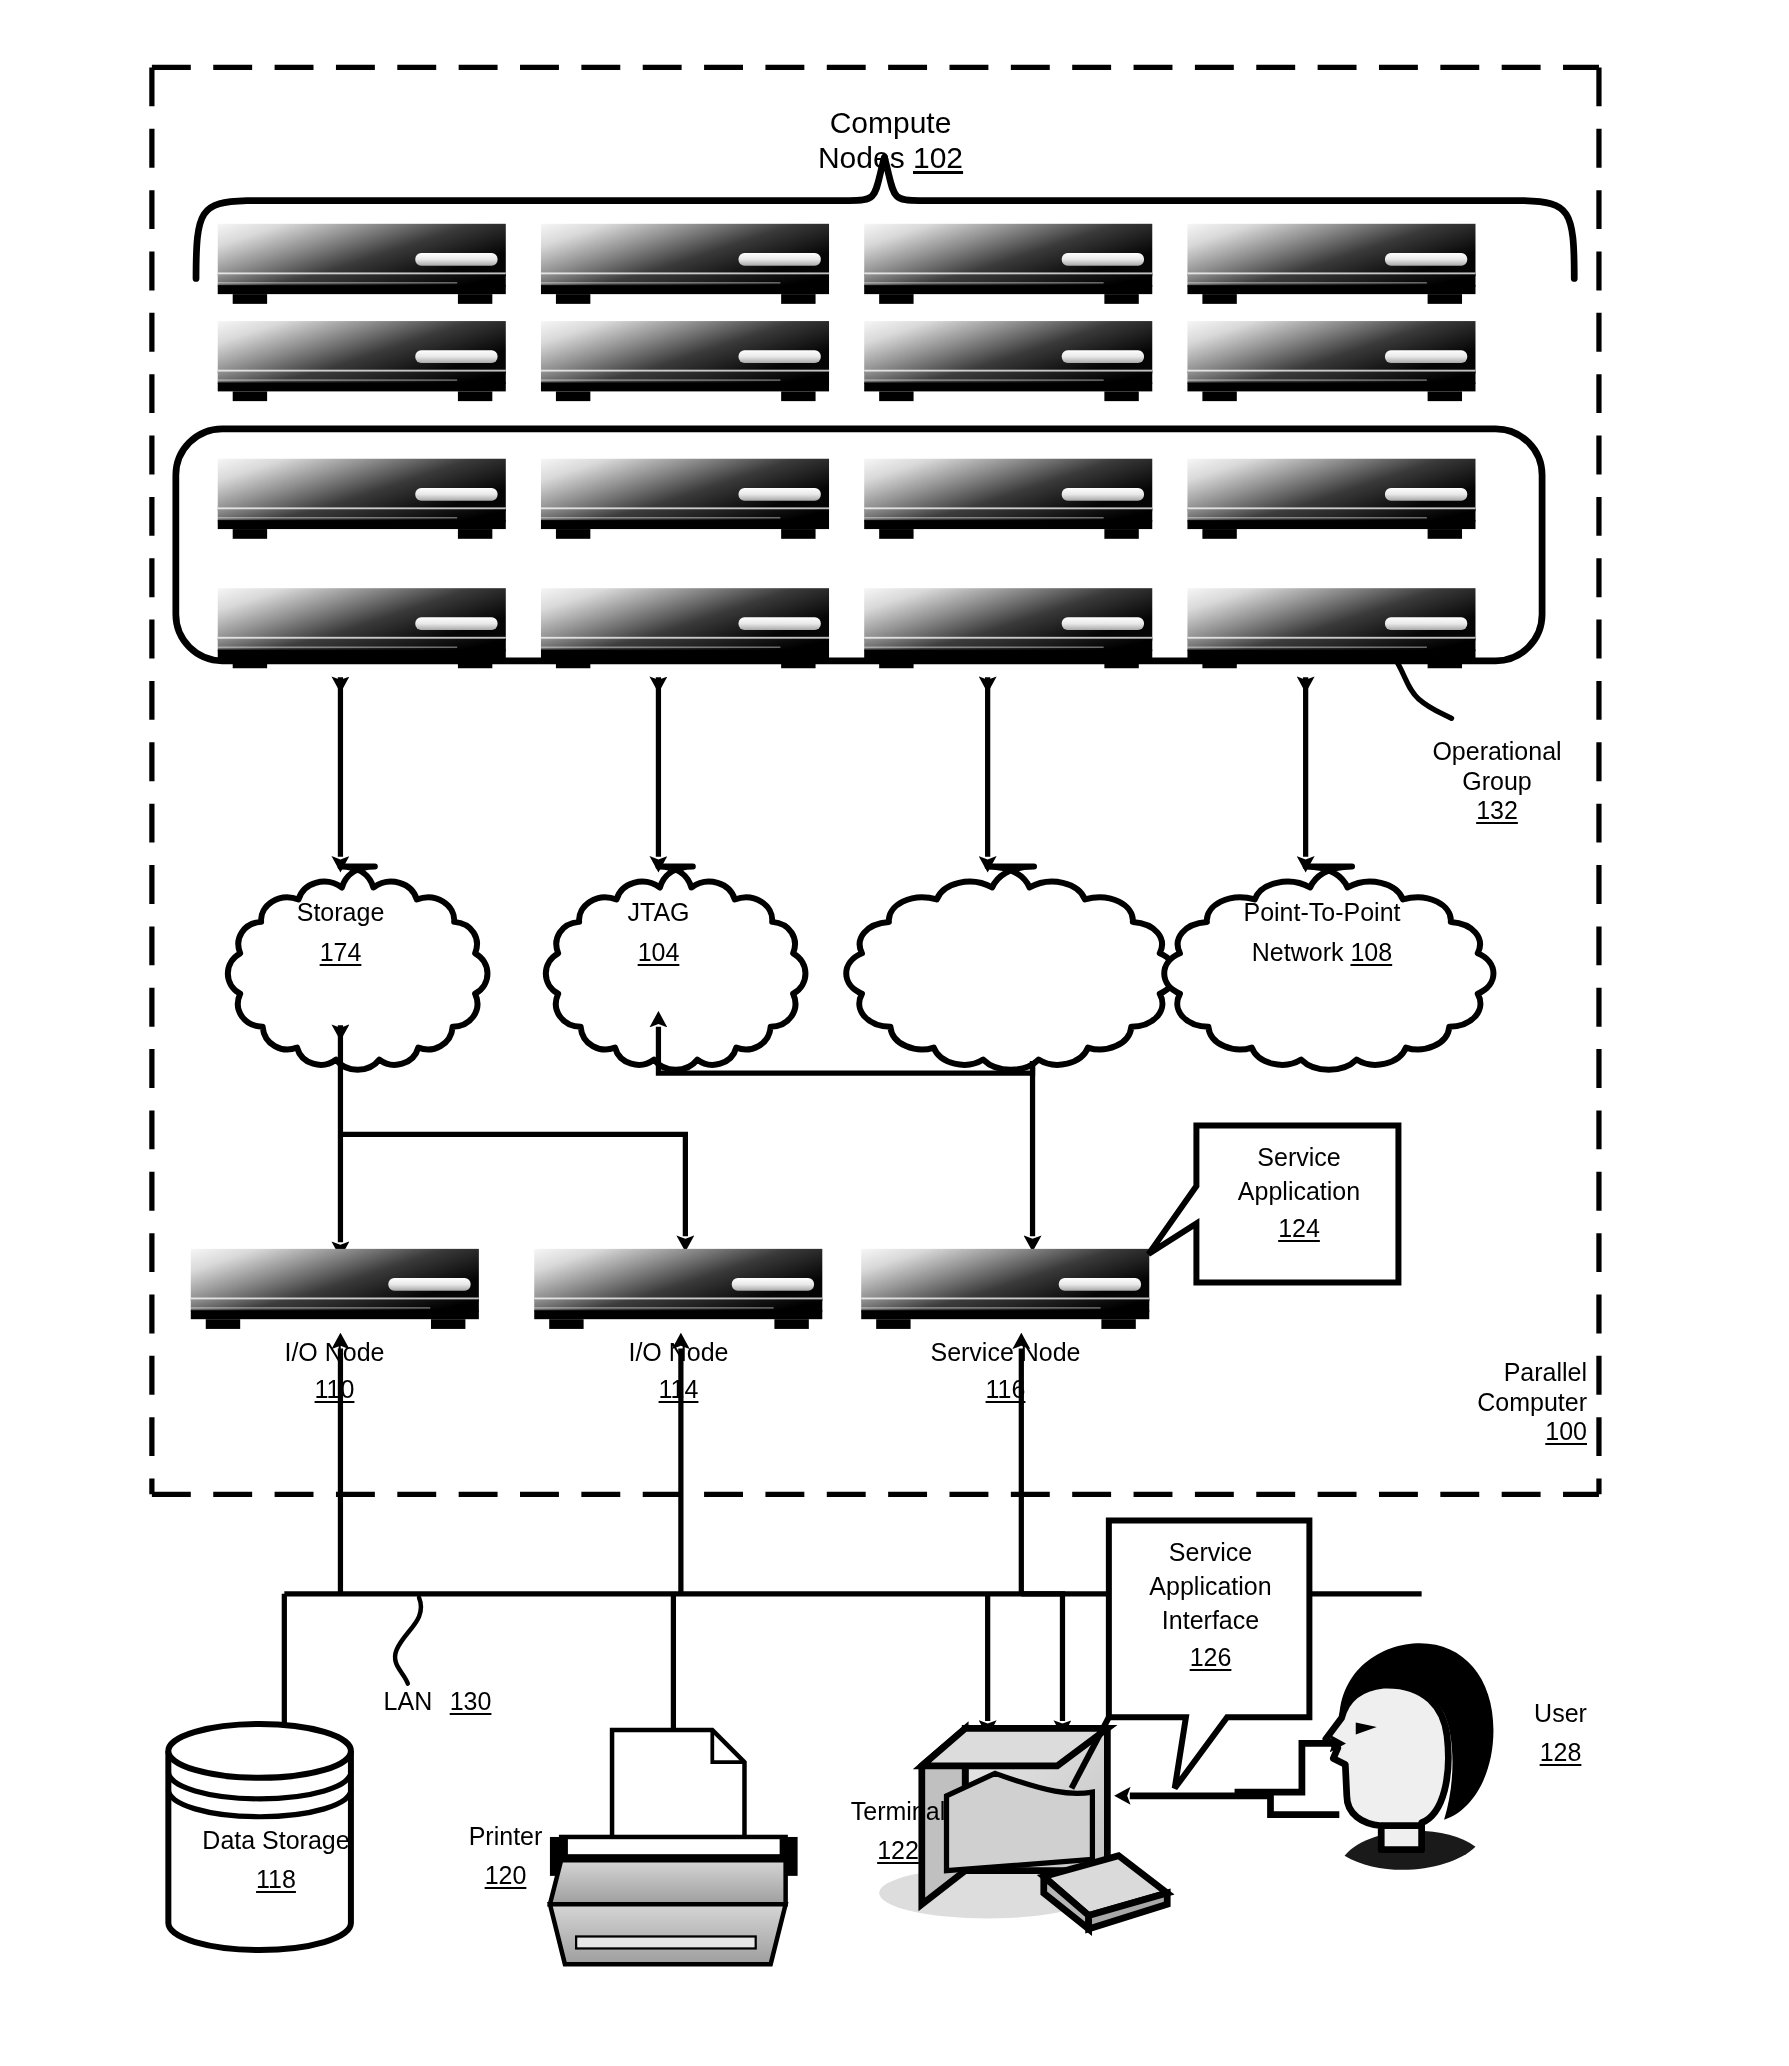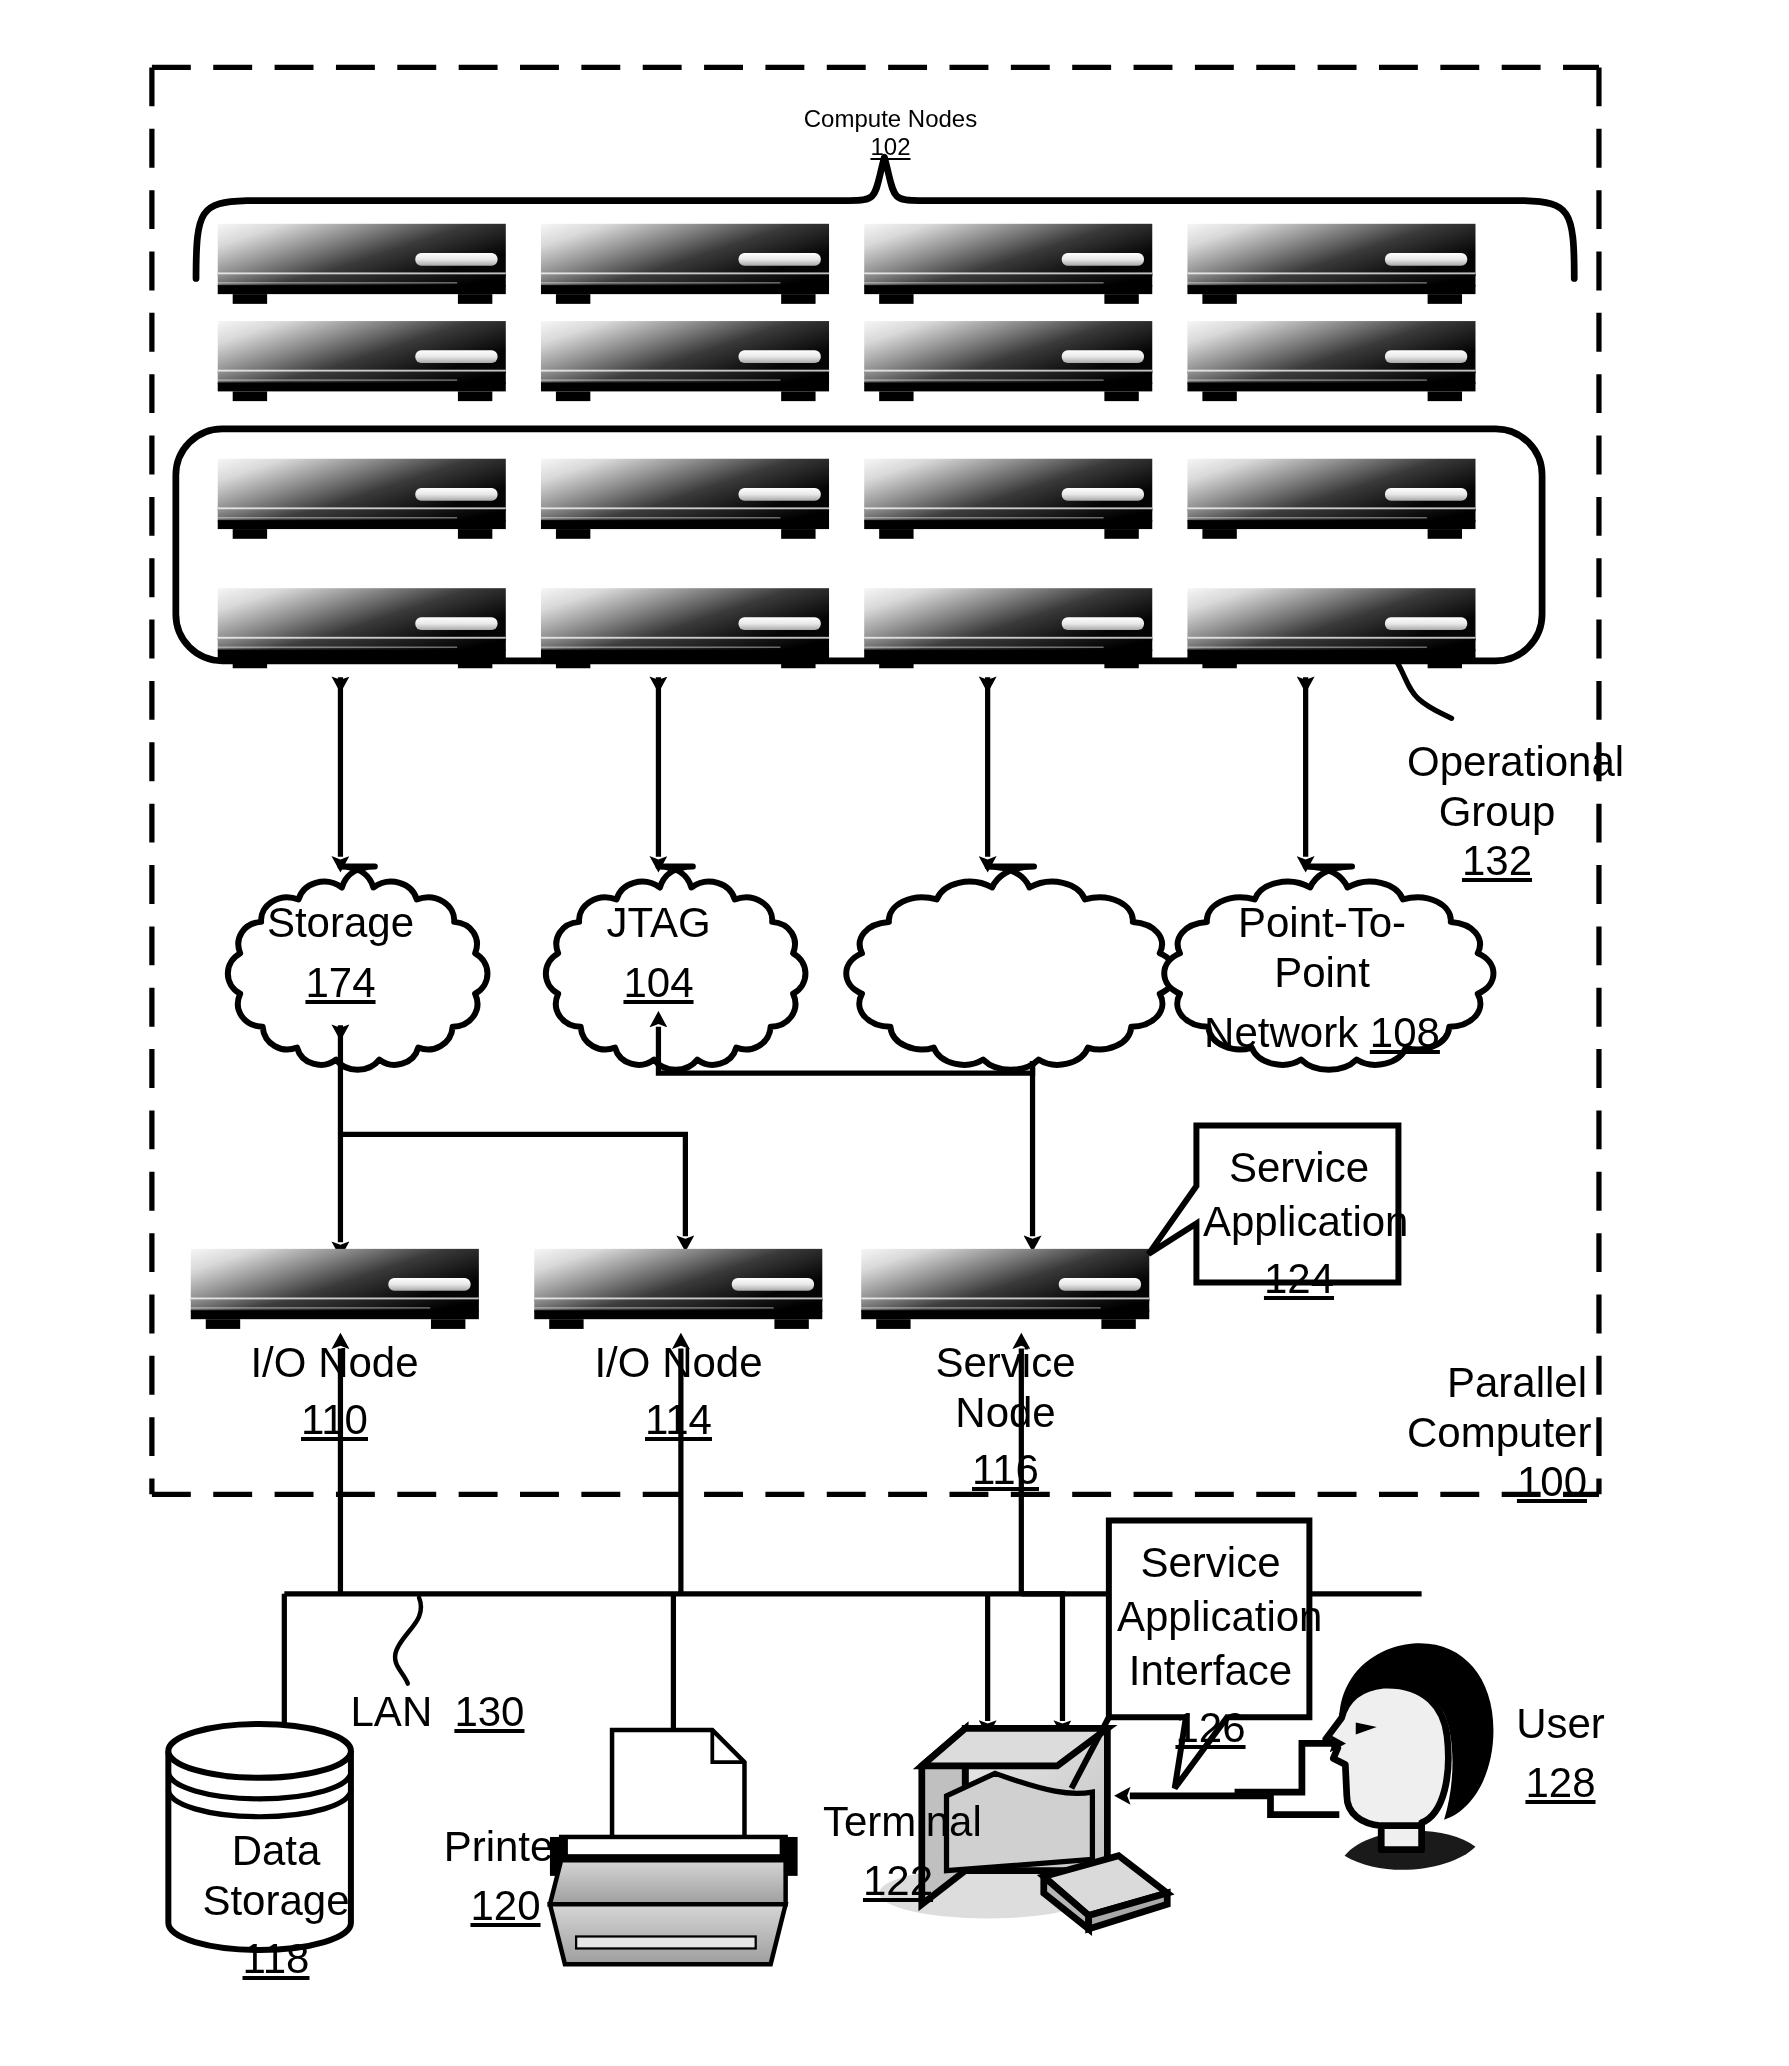--- a/index.html
+++ b/index.html
@@ -1,22 +1,22 @@
 <!DOCTYPE html>
 <html style="font-size:12px"><head>
 <meta charset="utf-8">
 <style>
   html,body{margin:0;padding:0;background:#fff;}
   body{font-family:"Liberation Sans", sans-serif;color:#000;}
   #stage{position:relative;width:1789px;height:2066px;overflow:hidden;background:#fff;}
   #svgroot{position:absolute;left:0;top:0;width:1789px;height:2066px;}
   .lbl{position:absolute;text-align:center;line-height:1.18;color:#000;
        font-family:"Liberation Sans", sans-serif;font-weight:400;}
-  .lbl.t42{font-size:42px;}
-  .lbl.t44{font-size:24px;}
+  .lbl.t42{font-size:25px;}
+  .lbl.t44{font-size:30px;}
   .ref{text-decoration:underline;text-underline-offset:3px;}
 </style>
 </head>
 <body>
 
 <div id="stage">
 
   <svg id="svgroot" viewBox="0 0 2391 2761" xmlns="http://www.w3.org/2000/svg">
     <defs>
       <linearGradient id="gServer" x1="0" y1="0" x2="1" y2="0.55">

